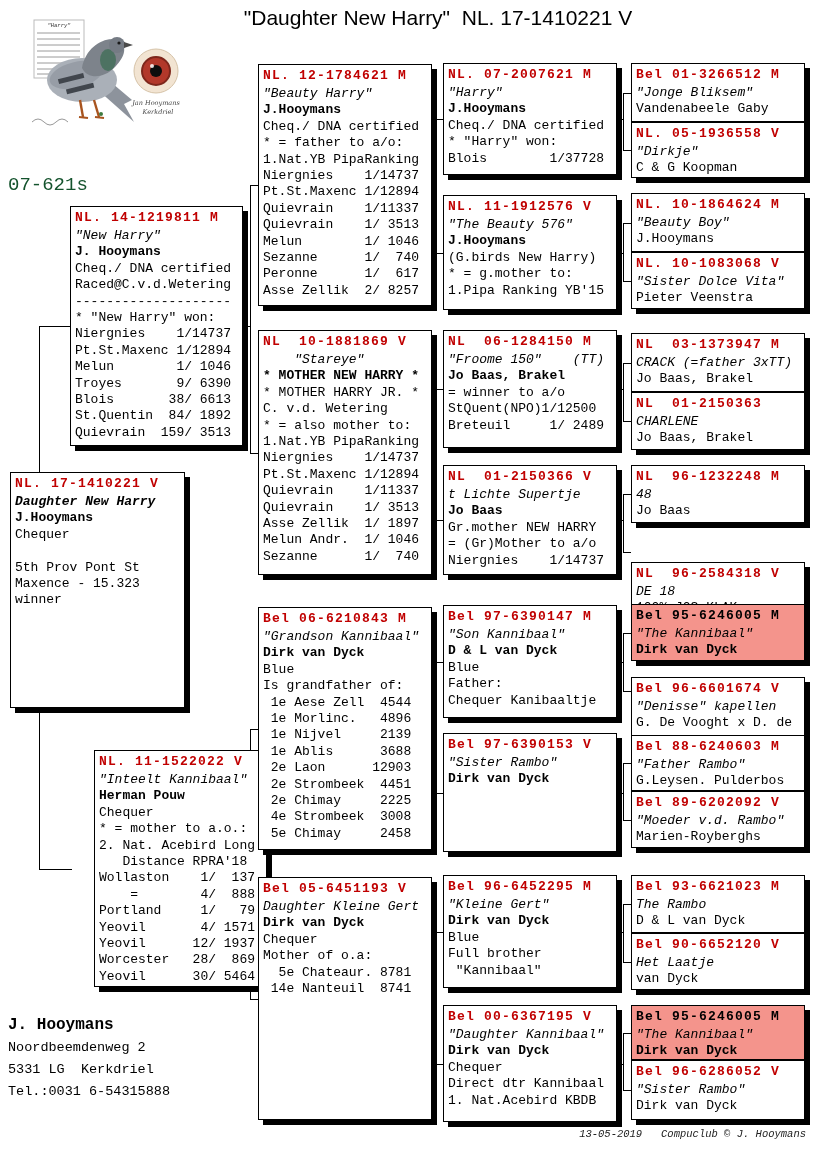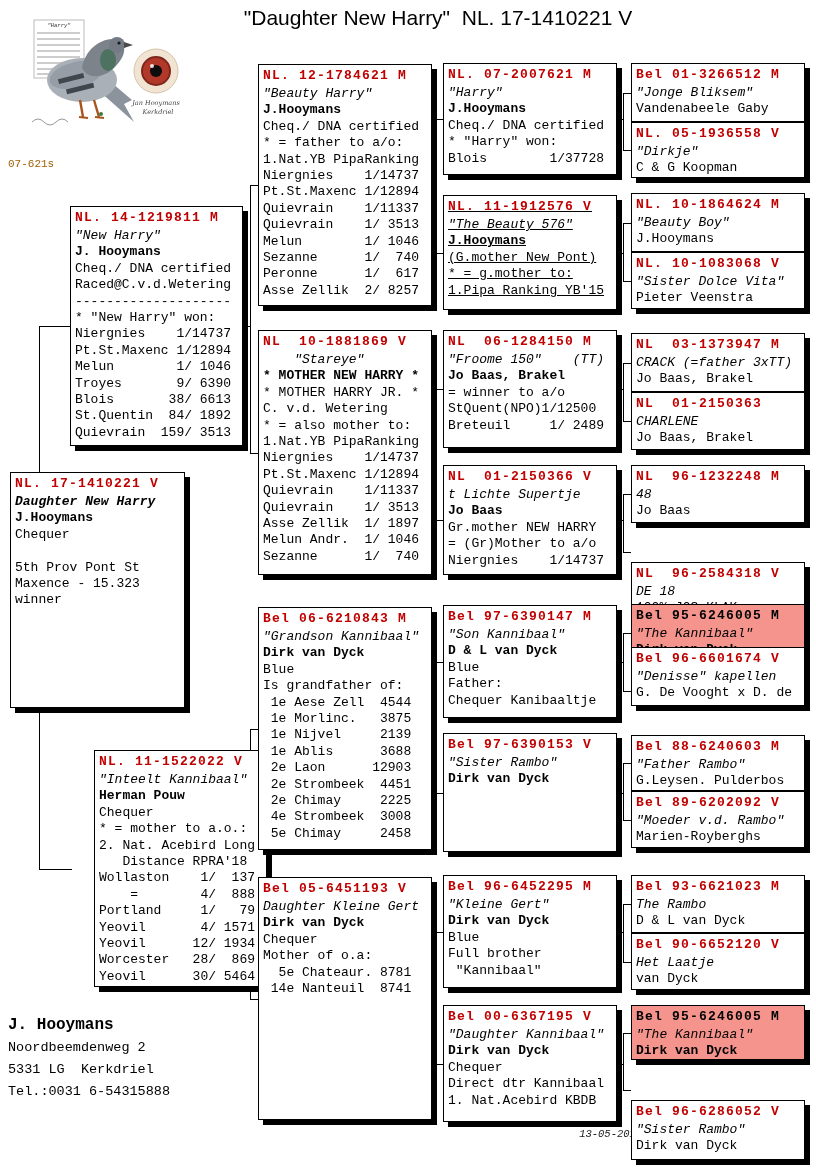--- a/index.html
+++ b/index.html
@@ -1,21 +1,21 @@
 <!DOCTYPE html>
 <html><head>
 <meta charset="utf-8">
 <style>
   *{box-sizing:border-box;margin:0;padding:0}
   html,body{background:#fff}
   body{width:816px;height:1172px;position:relative;font-family:"Liberation Mono",monospace}
   #page{position:absolute;left:0;top:0;width:816px;height:1172px;background:#fff;overflow:hidden}
   .title{position:absolute;left:0;top:6px;width:100%;text-align:center;padding-left:60px;
          font-family:"Liberation Sans",sans-serif;font-size:21px;color:#000;white-space:pre}
-  .photo-label{position:absolute;left:8px;top:158px;font-size:11px;color:#a16207}
+  .photo-label{position:absolute;left:8px;top:174px;font-size:19px;color:#14532d}
   .pbox{position:absolute;background:#fff;border:1px solid #000;box-shadow:5px 5px 0 #000;
         padding:2px 4px;z-index:2;overflow:hidden}
   .pbox.hl{background:#f4948c}
   .ring{font-weight:bold;color:#c00000;font-size:13px;line-height:17px;letter-spacing:1.2px;
         white-space:pre;margin-bottom:2px}
   .pbox.hl .ring{color:#000}
   .bline{font-size:13px;line-height:16.4px;white-space:pre;color:#000;min-height:16.4px}
   .bline.i{font-style:italic}
   .bline.b{font-weight:bold}
   .bline.bi{font-weight:bold;font-style:italic}
@@ -170,21 +170,21 @@
         <div class="bline i">"Inteelt Kannibaal"</div>
         <div class="bline b">Herman Pouw</div>
         <div class="bline">Chequer</div>
         <div class="bline">* = mother to a.o.:</div>
         <div class="bline">2. Nat. Acebird Long</div>
         <div class="bline">   Distance RPRA'18</div>
         <div class="bline">Wollaston    1/  137</div>
         <div class="bline">    =        4/  888</div>
         <div class="bline">Portland     1/   79</div>
         <div class="bline">Yeovil       4/ 1571</div>
-        <div class="bline">Yeovil      12/ 1934</div>
+        <div class="bline">Yeovil      12/ 1937</div>
         <div class="bline">Worcester   28/  869</div>
         <div class="bline">Yeovil      30/ 5464</div>
       </div>
       <div class="pbox" style="left: 258px; top: 64px; width: 174px; height: 242px;">
         <div class="ring">NL. 12-1784621 M</div>
         <div class="bline i">"Beauty Harry"</div>
         <div class="bline b">J.Hooymans</div>
         <div class="bline">Cheq./ DNA certified</div>
         <div class="bline">* = father to a/o:</div>
         <div class="bline">1.Nat.YB PipaRanking</div>
@@ -213,21 +213,21 @@
         <div class="bline">Melun Andr.  1/ 1046</div>
         <div class="bline">Sezanne      1/  740</div>
       </div>
       <div class="pbox" style="left: 258px; top: 607px; width: 174px; height: 243px;">
         <div class="ring">Bel 06-6210843 M</div>
         <div class="bline i">"Grandson Kannibaal"</div>
         <div class="bline b">Dirk van Dyck</div>
         <div class="bline">Blue</div>
         <div class="bline">Is grandfather of:</div>
         <div class="bline"> 1e Aese Zell  4544</div>
-        <div class="bline"> 1e Morlinc.   3875</div>
+        <div class="bline"> 1e Morlinc.   4896</div>
         <div class="bline"> 1e Nijvel     2139</div>
         <div class="bline"> 1e Ablis      3688</div>
         <div class="bline"> 2e Laon      12903</div>
         <div class="bline"> 2e Strombeek  4451</div>
         <div class="bline"> 2e Chimay     2225</div>
         <div class="bline"> 4e Strombeek  3008</div>
         <div class="bline"> 5e Chimay     2458</div>
       </div>
       <div class="pbox" style="left: 258px; top: 877px; width: 174px; height: 243px;">
         <div class="ring">Bel 05-6451193 V</div>
@@ -239,25 +239,25 @@
         <div class="bline"> 14e Nanteuil  8741</div>
       </div>
       <div class="pbox" style="left: 443px; top: 63px; width: 174px; height: 112px;">
         <div class="ring">NL. 07-2007621 M</div>
         <div class="bline i">"Harry"</div>
         <div class="bline b">J.Hooymans</div>
         <div class="bline">Cheq./ DNA certified</div>
         <div class="bline">* "Harry" won:</div>
         <div class="bline">Blois        1/37728</div>
       </div>
-      <div class="pbox" style="left: 443px; top: 195px; width: 174px; height: 115px; text-decoration: underline;">
+      <div class="pbox" style="left: 443px; top: 195px; width: 174px; height: 115px;">
         <div class="ring">NL. 11-1912576 V</div>
         <div class="bline i">"The Beauty 576"</div>
         <div class="bline b">J.Hooymans</div>
-        <div class="bline">(G.mother New Pont)</div>
+        <div class="bline">(G.birds New Harry)</div>
         <div class="bline">* = g.mother to:</div>
         <div class="bline">1.Pipa Ranking YB'15</div>
       </div>
       <div class="pbox" style="left: 443px; top: 330px; width: 174px; height: 118px;">
         <div class="ring">NL  06-1284150 M</div>
         <div class="bline i">"Froome 150"    (TT)</div>
         <div class="bline b">Jo Baas, Brakel</div>
         <div class="bline">= winner to a/o</div>
         <div class="bline">StQuent(NPO)1/12500</div>
         <div class="bline">Breteuil     1/ 2489</div>
@@ -337,21 +337,21 @@
       <div class="pbox" style="left: 631px; top: 523px; width: 174px; height: 57px; margin-top: 39px;">
         <div class="ring">NL  96-2584318 V</div>
         <div class="bline i">DE 18</div>
         <div class="bline">100% JOS KLAK</div>
       </div>
       <div class="pbox hl" style="left: 631px; top: 604px; width: 174px; height: 57px;">
         <div class="ring">Bel 95-6246005 M</div>
         <div class="bline i">"The Kannibaal"</div>
         <div class="bline b">Dirk van Dyck</div>
       </div>
-      <div class="pbox" style="left: 631px; top: 647px; width: 174px; height: 59px;">
+      <div class="pbox" style="left: 631px; top: 677px; width: 174px; height: 59px;">
         <div class="ring">Bel 96-6601674 V</div>
         <div class="bline i">"Denisse" kapellen</div>
         <div class="bline">G. De Vooght x D. de</div>
       </div>
       <div class="pbox" style="left: 631px; top: 735px; width: 174px; height: 56px;">
         <div class="ring">Bel 88-6240603 M</div>
         <div class="bline i">"Father Rambo"</div>
         <div class="bline">G.Leysen. Pulderbos</div>
       </div>
       <div class="pbox" style="left: 631px; top: 791px; width: 174px; height: 57px;">
@@ -367,21 +367,21 @@
       <div class="pbox" style="left: 631px; top: 933px; width: 174px; height: 57px;">
         <div class="ring">Bel 90-6652120 V</div>
         <div class="bline i">Het Laatje</div>
         <div class="bline">van Dyck</div>
       </div>
       <div class="pbox hl" style="left: 631px; top: 1005px; width: 174px; height: 55px;">
         <div class="ring">Bel 95-6246005 M</div>
         <div class="bline i">"The Kannibaal"</div>
         <div class="bline b">Dirk van Dyck</div>
       </div>
-      <div class="pbox" style="left: 631px; top: 1060px; width: 174px; height: 60px; margin-top: 40px;">
+      <div class="pbox" style="left: 631px; top: 1060px; width: 174px; height: 60px;">
         <div class="ring">Bel 96-6286052 V</div>
         <div class="bline i">"Sister Rambo"</div>
         <div class="bline">Dirk van Dyck</div>
       </div>
     </div>
 
   <div class="footer-owner">J. Hooymans</div>
   <div class="footer-line" style="top:1040px">Noordbeemdenweg 2</div>
   <div class="footer-line" style="top:1062px">5331 LG  Kerkdriel</div>
   <div class="footer-line" style="top:1084px">Tel.:0031 6-54315888</div>

